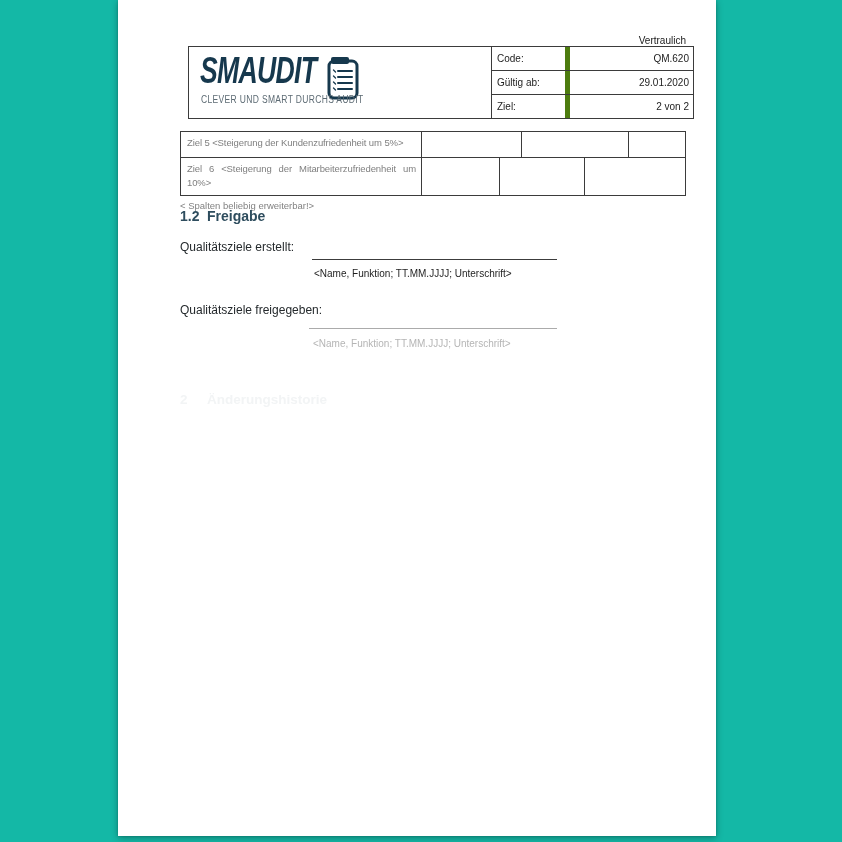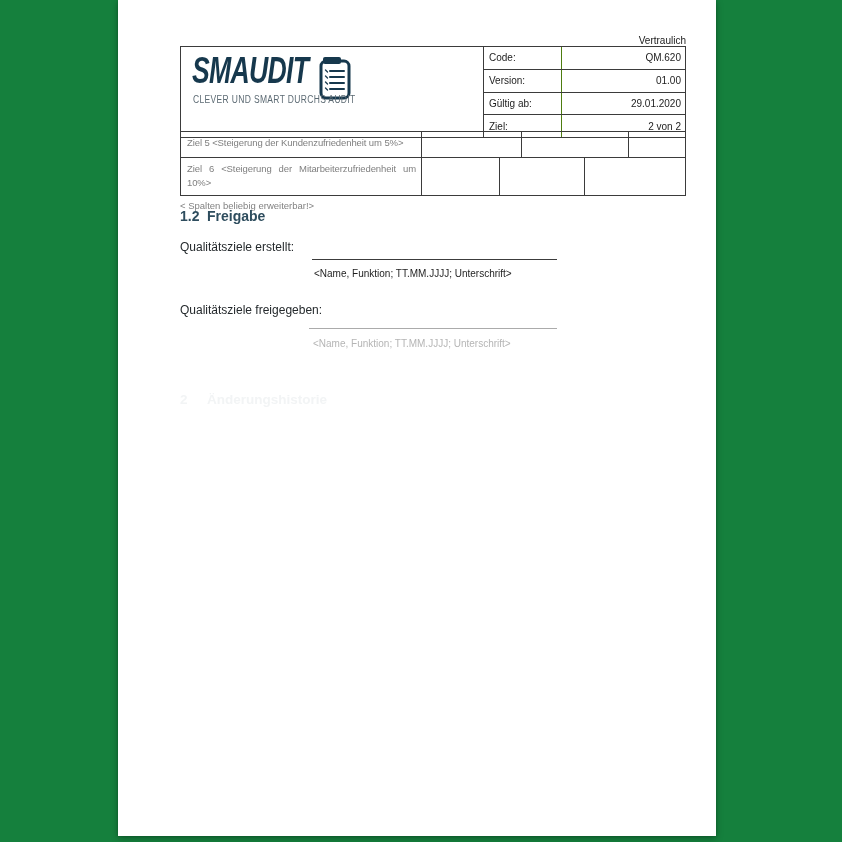--- a/index.html
+++ b/index.html
@@ -4,37 +4,37 @@
 <style>
   * { margin: 0; padding: 0; box-sizing: border-box; }
   html, body {
     width: 842px; height: 842px;
     font-family: "Liberation Sans", sans-serif;
     overflow: hidden;
   }
   .stage {
     position: relative;
     width: 842px; height: 842px;
-    background: #15803d;
+    background: #14b8a6;
   }
   .page {
     position: absolute;
     left: 118px; top: 0;
     width: 598px; height: 836px;
     background: #ffffff;
     box-shadow: 0 2px 7px rgba(0,0,0,.32), 0 0 2px rgba(0,0,0,.18);
   }
   .confidential {
     position: absolute; top: 35px; right: 30px;
     font-size: 10px; color: #1a1a1a;
   }
   
   .header-table {
-    position: absolute; left: 62px; top: 46px;
-    width: 506px; height: 92px;
+    position: absolute; left: 70px; top: 46px;
+    width: 506px; height: 73px;
     border: 1px solid #3b3b3b;
     display: flex;
     background: #fff;
   }
   .logo-cell { width: 302px; position: relative; overflow: visible; }
   .logo-wordmark {
     position: absolute; left: 11px; top: 5px;
     font-size: 37px; font-weight: 700; font-style: italic;
     color: #16384d; letter-spacing: -1px;
     transform: scaleX(.72); transform-origin: left top;
@@ -44,21 +44,21 @@
   .logo-tagline {
     position: absolute; left: 12px; top: 47px;
     font-size: 10px; color: #5c6a73; letter-spacing: .4px;
     transform: scaleX(.85); transform-origin: left top;
     white-space: nowrap;
   }
   .meta { flex: 1; border-left: 1px solid #3b3b3b; display: flex; flex-direction: column; }
   .meta-row { flex: 1; display: flex; border-bottom: 1px solid #3b3b3b; }
   .meta-row:last-child { border-bottom: none; }
   .meta-label {
-    width: 78px; border-right: 1px solid #4d7c0f;
+    width: 78px; border-right: 5px solid #4d7c0f;
     font-size: 10px; color: #1c1c1c;
     padding-left: 5px; display: flex; align-items: center;
   }
   .meta-value {
     flex: 1; font-size: 10px; color: #1c1c1c;
     padding-right: 4px; display: flex; align-items: center; justify-content: flex-end;
   }
   
   .goals-table {
     position: absolute; left: 62px; top: 131px;
@@ -137,24 +137,20 @@
           </g>
         </svg>
         <span class="logo-tagline">CLEVER UND SMART DURCHS AUDIT</span>
       </div>
       <div class="meta">
         <div class="meta-row">
           <div class="meta-label">Code:</div>
           <div class="meta-value">QM.620</div>
         </div>
         <div class="meta-row">
-          <div class="meta-label">Version:</div>
-          <div class="meta-value">01.00</div>
-        </div>
-        <div class="meta-row">
           <div class="meta-label">Gültig ab:</div>
           <div class="meta-value">29.01.2020</div>
         </div>
         <div class="meta-row">
           <div class="meta-label">Ziel:</div>
           <div class="meta-value">2 von 2</div>
         </div>
       </div>
     </div>
 

